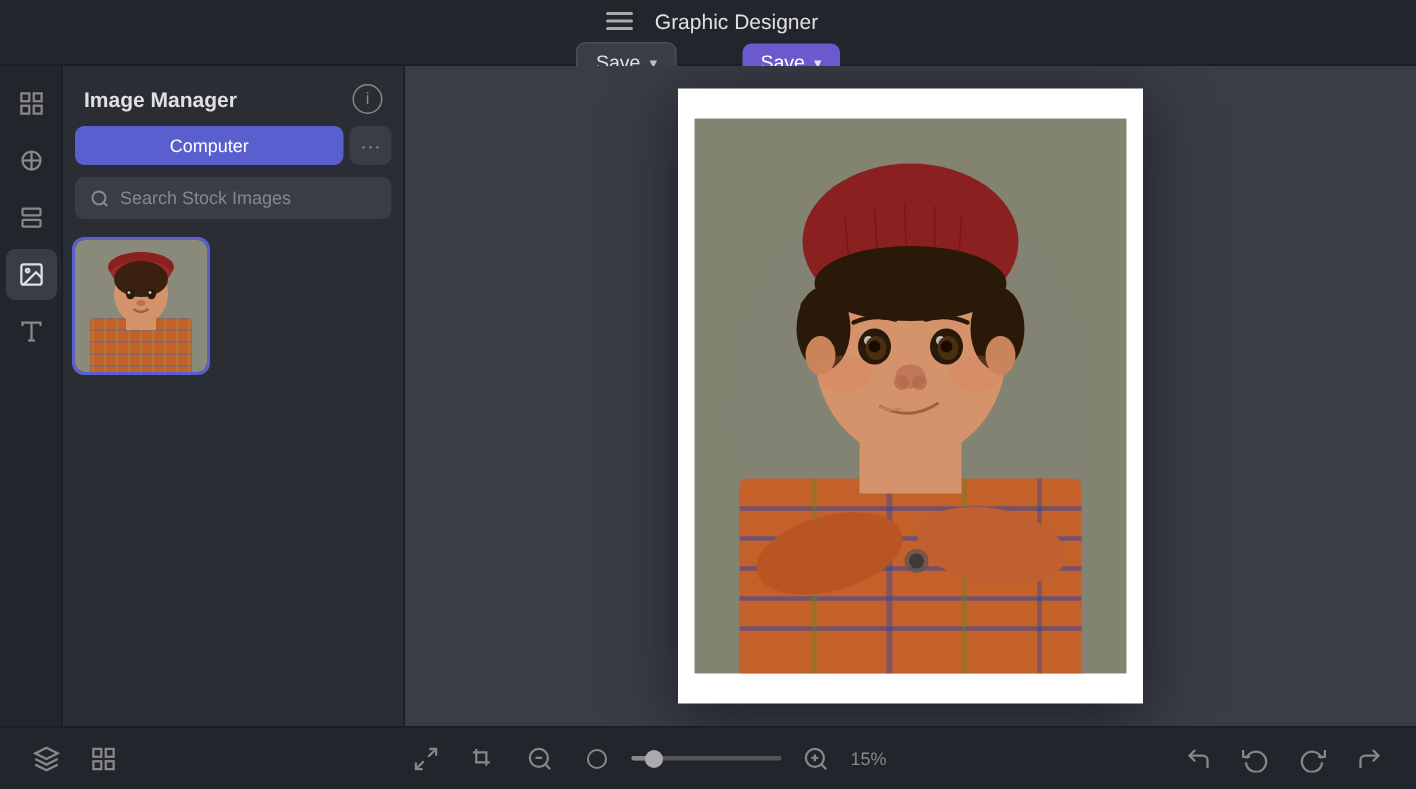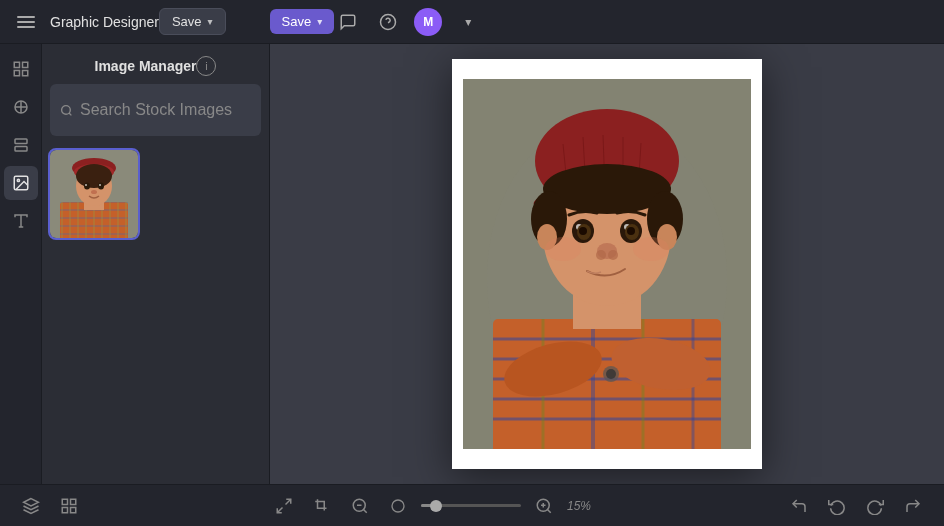--- a/index.html
+++ b/index.html
@@ -16,20 +16,21 @@
 
     
     .header {
       height: 44px;
       background: #23252d;
       display: flex;
       align-items: center;
       padding: 0 12px;
       border-bottom: 1px solid #1a1c22;
       flex-shrink: 0;
+      flex-direction: column;
     }
     .header-left {
       display: flex;
       align-items: center;
       gap: 10px;
     }
     .hamburger-icon {
       display: flex;
       flex-direction: column;
       gap: 3px;
@@ -152,21 +153,21 @@
       width: 228px;
       background: #2b2d35;
       border-right: 1px solid #1a1c22;
       display: flex;
       flex-direction: column;
       flex-shrink: 0;
     }
     .panel-header {
       display: flex;
       align-items: center;
-      justify-content: center;
+      justify-content: space-between;
       padding: 12px 14px 8px;
     }
     .panel-title {
       font-size: 14px;
       font-weight: 600;
       color: #e0e0e0;
     }
     .panel-info-icon {
       width: 20px;
       height: 20px;
@@ -214,22 +215,22 @@
       padding: 0 8px;
       margin-bottom: 10px;
     }
     .search-btn {
       width: 100%;
       background: #3a3d48;
       border: none;
       border-radius: 6px;
       color: #888;
       cursor: pointer;
-      font-size: 16px;
-      padding: 17px 10px;
+      font-size: 12px;
+      padding: 7px 10px;
       display: flex;
       align-items: center;
       gap: 7px;
       text-align: left;
     }
     .image-grid {
       padding: 4px 8px;
       display: flex;
       flex-wrap: wrap;
       gap: 4px;
@@ -330,21 +331,20 @@
       background: #aaa;
       position: absolute;
       top: 50%;
       left: 15%;
       transform: translate(-50%, -50%);
     }
     .zoom-percent {
       font-size: 12px;
       color: #888;
       min-width: 32px;
-      font-style: italic;
     }
   </style>
 </head>
 <body>
 
 <div class="header">
   <div class="header-left">
     <button class="icon-btn">
       <div class="hamburger-icon">
         <span></span>
@@ -423,20 +423,28 @@
       </svg>
     </button>
   </div>
 
   <div class="panel">
     <div class="panel-header">
       <span class="panel-title">Image Manager</span>
       <div class="panel-info-icon">
         <span>i</span>
       </div>
+    </div>
+    <div class="panel-tabs">
+      <button class="tab-btn active">
+        <span>Computer</span>
+      </button>
+      <button class="tab-more-btn">
+        <span>···</span>
+      </button>
     </div>
     <div class="search-row">
       <button class="search-btn">
         <svg width="13" height="13" viewBox="0 0 24 24" fill="none" stroke="#888" stroke-width="2.5">
           <circle cx="11" cy="11" r="8"></circle>
           <line x1="21" y1="21" x2="16.65" y2="16.65"></line>
         </svg>
         <span>Search Stock Images</span>
       </button>
     </div>

